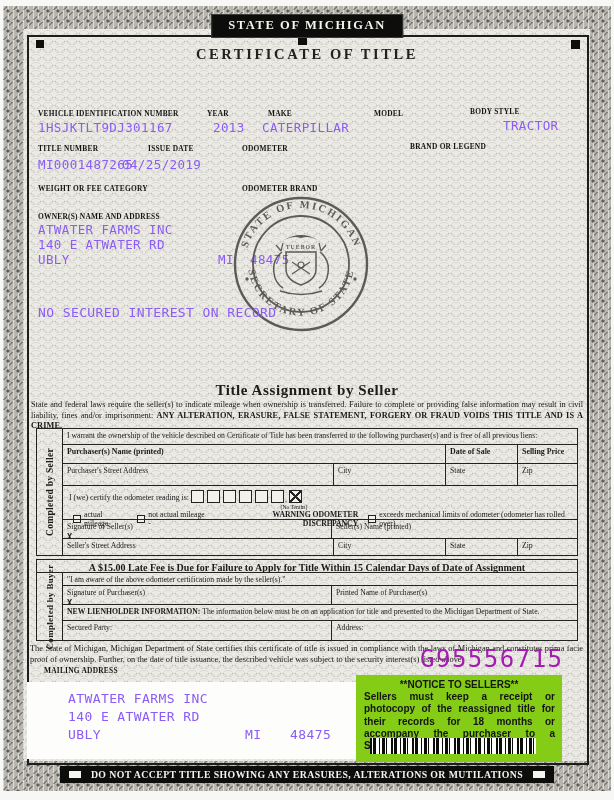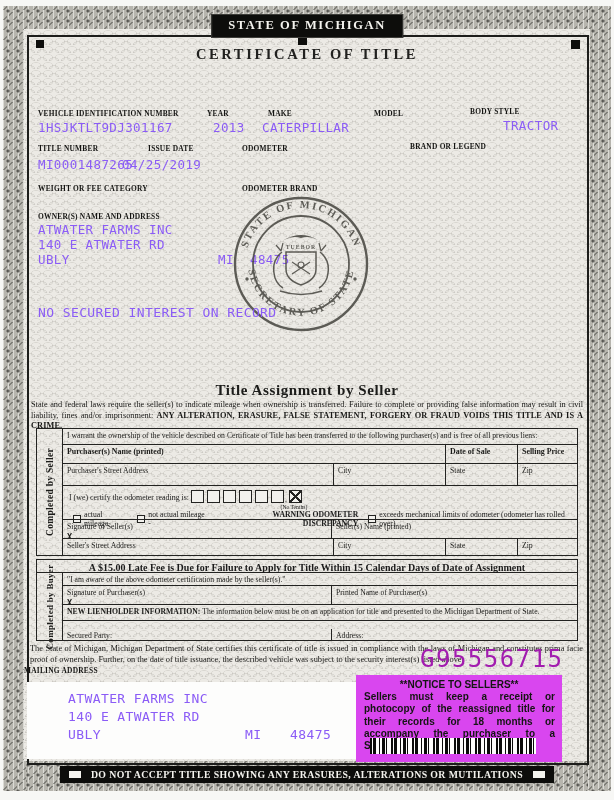--- a/index.html
+++ b/index.html
@@ -74,21 +74,21 @@
   .cb:first-child{margin-left:0;}
   
   .latefee-row{border-bottom:1.1px solid #232321;text-align:center;font-size:10px;font-weight:bold;
     padding-top:2px;box-sizing:border-box;height:13px;}
   
   .cert-par{position:absolute;top:644px;left:30px;width:553px;font-size:8.4px;line-height:10.6px;
     text-align:justify;color:#181816;}
   .docnum{position:absolute;left:420px;top:645px;font-family:"DejaVu Sans Mono",monospace;
     font-size:24px;letter-spacing:1.5px;color:#a21caf;}
   .mail-window{position:absolute;left:27px;top:682px;width:426px;height:77px;background:#fdfdfc;}
-  .notice-box{position:absolute;left:356px;top:675px;width:206px;height:87px;background:#d946ef;
+  .notice-box{position:absolute;left:356px;top:675px;width:206px;height:87px;background:#84cc16;
     font-family:"Liberation Sans",sans-serif;}
   .notice-title{text-align:center;font-size:10px;font-weight:bold;color:#151513;padding-top:4px;}
   .notice-body{font-size:10px;font-weight:bold;line-height:12.3px;text-align:justify;
     color:#151513;padding:1px 7px 0 8px;}
   .barcode{position:absolute;left:370px;top:738px;width:166px;height:16px;background:
     repeating-linear-gradient(90deg,#0b0b0a 0 2px,#fdfdfc 2px 3px,#0b0b0a 3px 6px,#fdfdfc 6px 9px,
       #0b0b0a 9px 10px,#fdfdfc 10px 12px,#0b0b0a 12px 15px,#fdfdfc 15px 16px,#0b0b0a 16px 17px,#fdfdfc 17px 21px);}
   .footer-banner{position:absolute;left:60px;top:766px;width:494px;height:17px;background:#0d0d0b;
     color:#f4f3ee;display:flex;align-items:center;justify-content:center;gap:10px;
     font-size:9.8px;font-weight:bold;letter-spacing:.4px;white-space:nowrap;z-index:6;}
@@ -238,31 +238,31 @@
         <div class="trow" style="height:13px;">
           <div class="tcell cell-plain" style="flex:1;">"I am aware of the above odometer certification made by the seller(s)."</div>
         </div>
         <div class="trow" style="height:19px;">
           <div class="tcell cell-plain" style="flex:1;"><span>Signature of Purchaser(s)</span><span class="xmark">X</span></div>
           <div class="tcell cell-plain" style="width:246px;flex:none;">Printed Name of Purchaser(s)</div>
         </div>
         <div class="trow" style="height:17px;">
           <div class="tcell cell-plain" style="flex:1;white-space:normal;"><b>NEW LIENHOLDER INFORMATION:</b><span> The information below must be on an application for title and presented to the Michigan Department of State.</span></div>
         </div>
-        <div class="trow" style="height:21px;align-items:flex-end;">
+        <div class="trow" style="height:21px;">
           <div class="tcell cell-plain" style="flex:1;">Secured Party:</div>
           <div class="tcell cell-plain" style="width:246px;flex:none;">Address:</div>
         </div>
       </div>
     </div>
   </div>
 
   <div class="cert-par">The State of Michigan, Michigan Department of State certifies this certificate of title is issued in compliance with the laws of Michigan and constitutes prima facie proof of ownership. Further, on the date of title issuance, the described vehicle was subject to the security interest(s) listed above.</div>
 
-  <span class="flabel" style="left:24px;top:666px;">MAILING ADDRESS</span>
+  <span class="flabel" style="left:44px;top:666px;">MAILING ADDRESS</span>
   <div class="docnum">G95556715</div>
 
   <div class="mail-window"></div>
   <span class="typed" style="left:68px;top:691px;font-size:13px;">ATWATER FARMS INC</span>
   <span class="typed" style="left:68px;top:709px;font-size:13px;">140 E ATWATER RD</span>
   <span class="typed" style="left:68px;top:727px;font-size:13px;">UBLY</span>
   <span class="typed" style="left:245px;top:727px;font-size:13px;">MI</span>
   <span class="typed" style="left:290px;top:727px;font-size:13px;">48475</span>
 
   <div class="notice-box">

